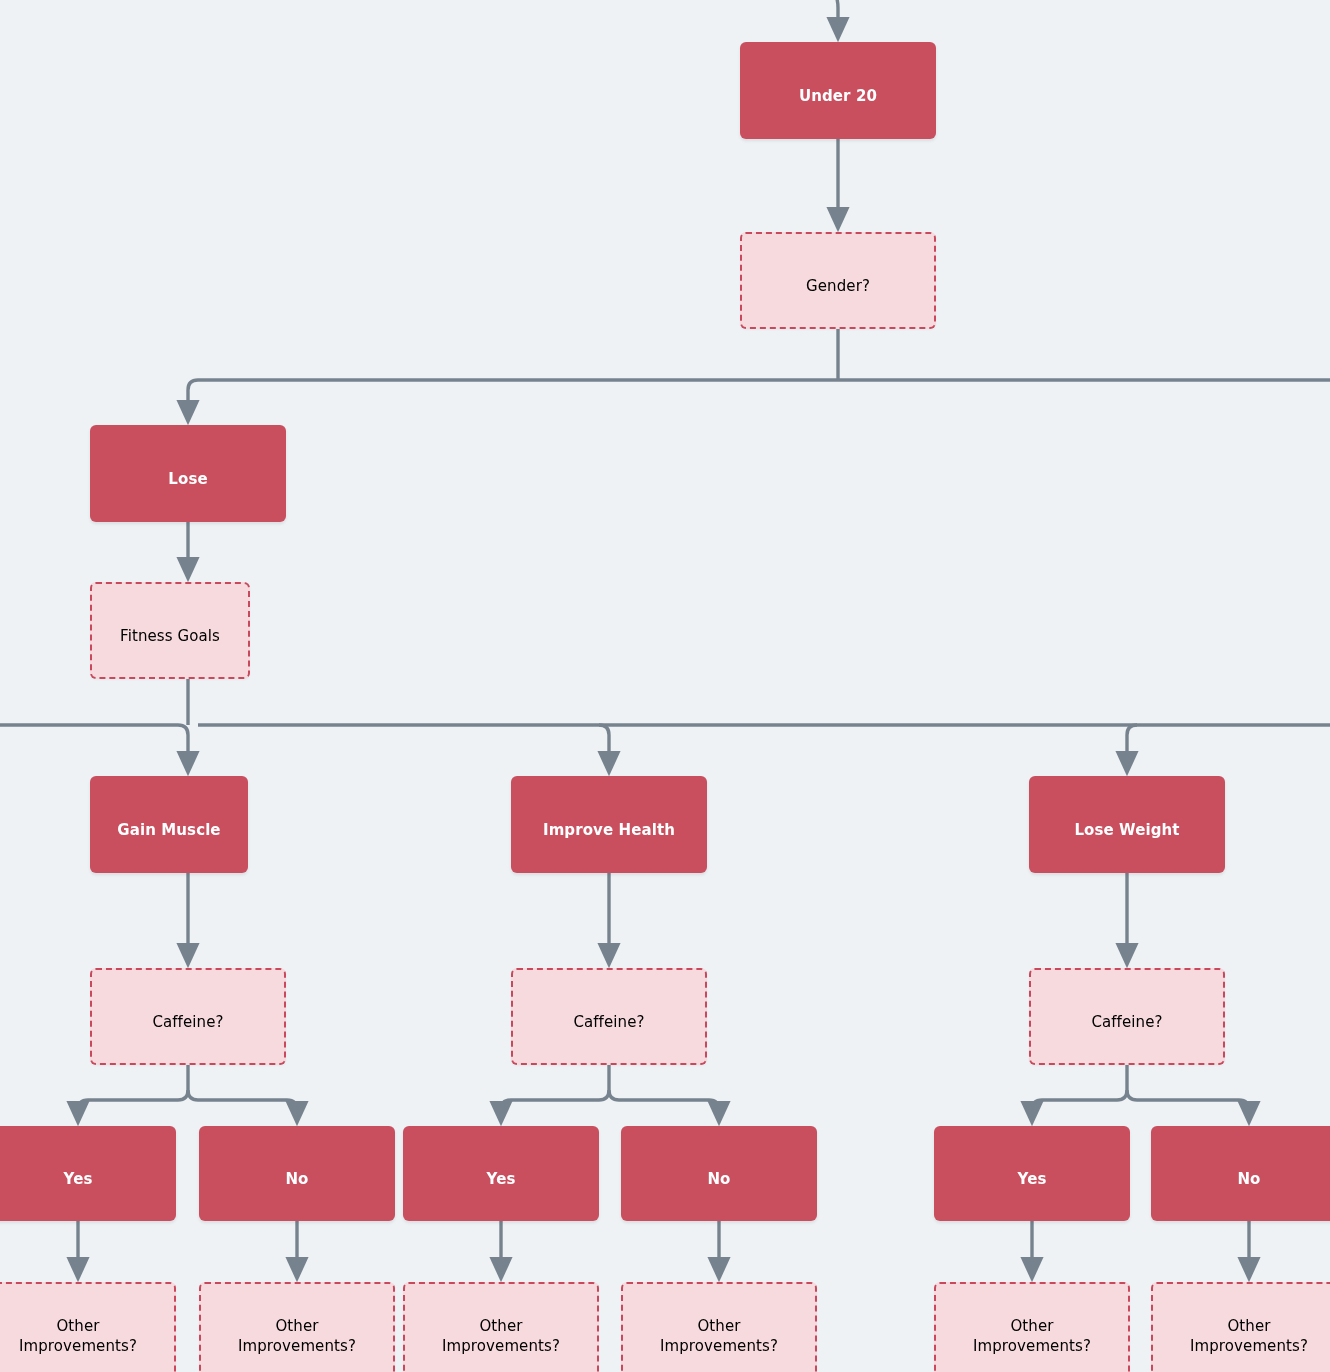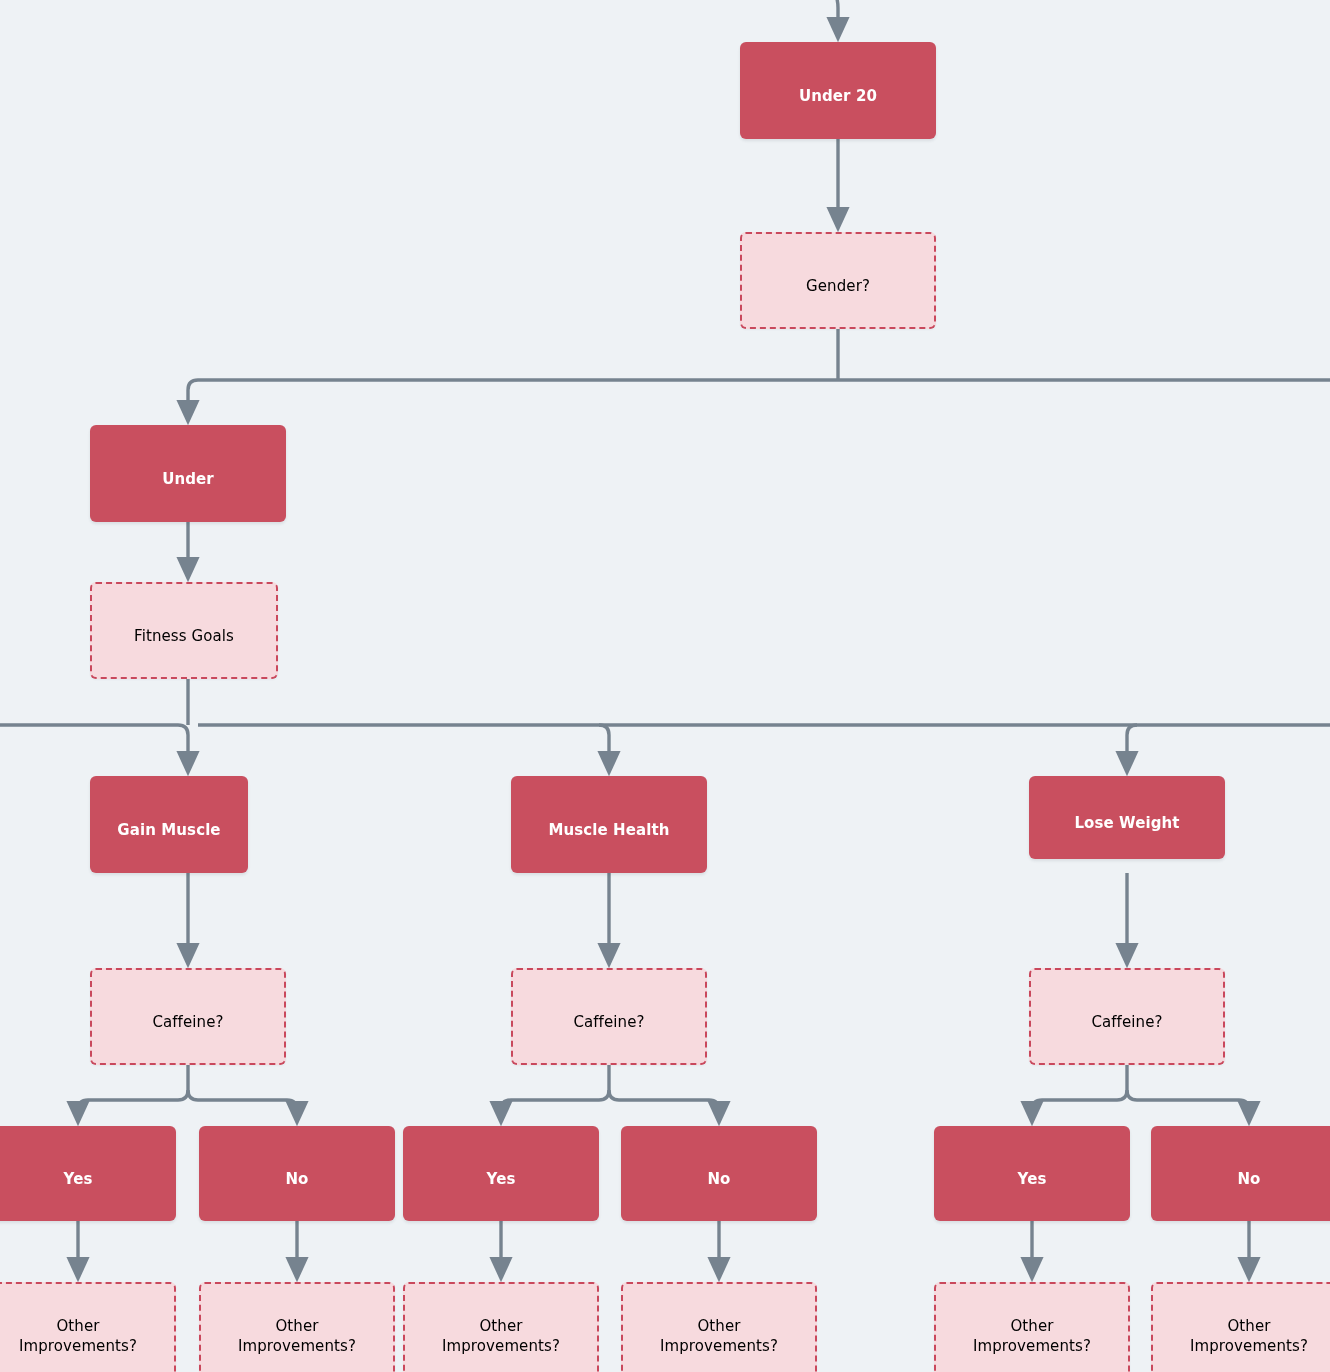--- a/index.html
+++ b/index.html
@@ -124,32 +124,32 @@
   </svg>
 
   <div id="node-layer">
       <div class="node node-solid" style="left: 740px; top: 42px; width: 196px; height: 97px;">
         <span class="node-label">Under 20</span>
       </div>
       <div class="node node-dashed" style="left: 740px; top: 232px; width: 196px; height: 97px;">
         <span class="node-label">Gender?</span>
       </div>
       <div class="node node-solid" style="left: 90px; top: 425px; width: 196px; height: 97px;">
-        <span class="node-label">Under</span>
-      </div>
-      <div class="node node-dashed" style="left: 90px; top: 582px; width: 188px; height: 97px; text-align: right;">
+        <span class="node-label">Lose</span>
+      </div>
+      <div class="node node-dashed" style="left: 90px; top: 582px; width: 160px; height: 97px; text-align: right;">
         <span class="node-label">Fitness Goals</span>
       </div>
       <div class="node node-solid" style="left: 90px; top: 776px; width: 158px; height: 97px;">
         <span class="node-label">Gain Muscle</span>
       </div>
       <div class="node node-solid" style="left: 511px; top: 776px; width: 196px; height: 97px;">
-        <span class="node-label">Muscle Health</span>
-      </div>
-      <div class="node node-solid" style="left: 1029px; top: 776px; width: 196px; height: 83px;">
+        <span class="node-label">Improve Health</span>
+      </div>
+      <div class="node node-solid" style="left: 1029px; top: 776px; width: 196px; height: 97px;">
         <span class="node-label">Lose Weight</span>
       </div>
       <div class="node node-dashed" style="left: 90px; top: 968px; width: 196px; height: 97px;">
         <span class="node-label">Caffeine?</span>
       </div>
       <div class="node node-dashed" style="left: 511px; top: 968px; width: 196px; height: 97px;">
         <span class="node-label">Caffeine?</span>
       </div>
       <div class="node node-dashed" style="left: 1029px; top: 968px; width: 196px; height: 97px;">
         <span class="node-label">Caffeine?</span>

